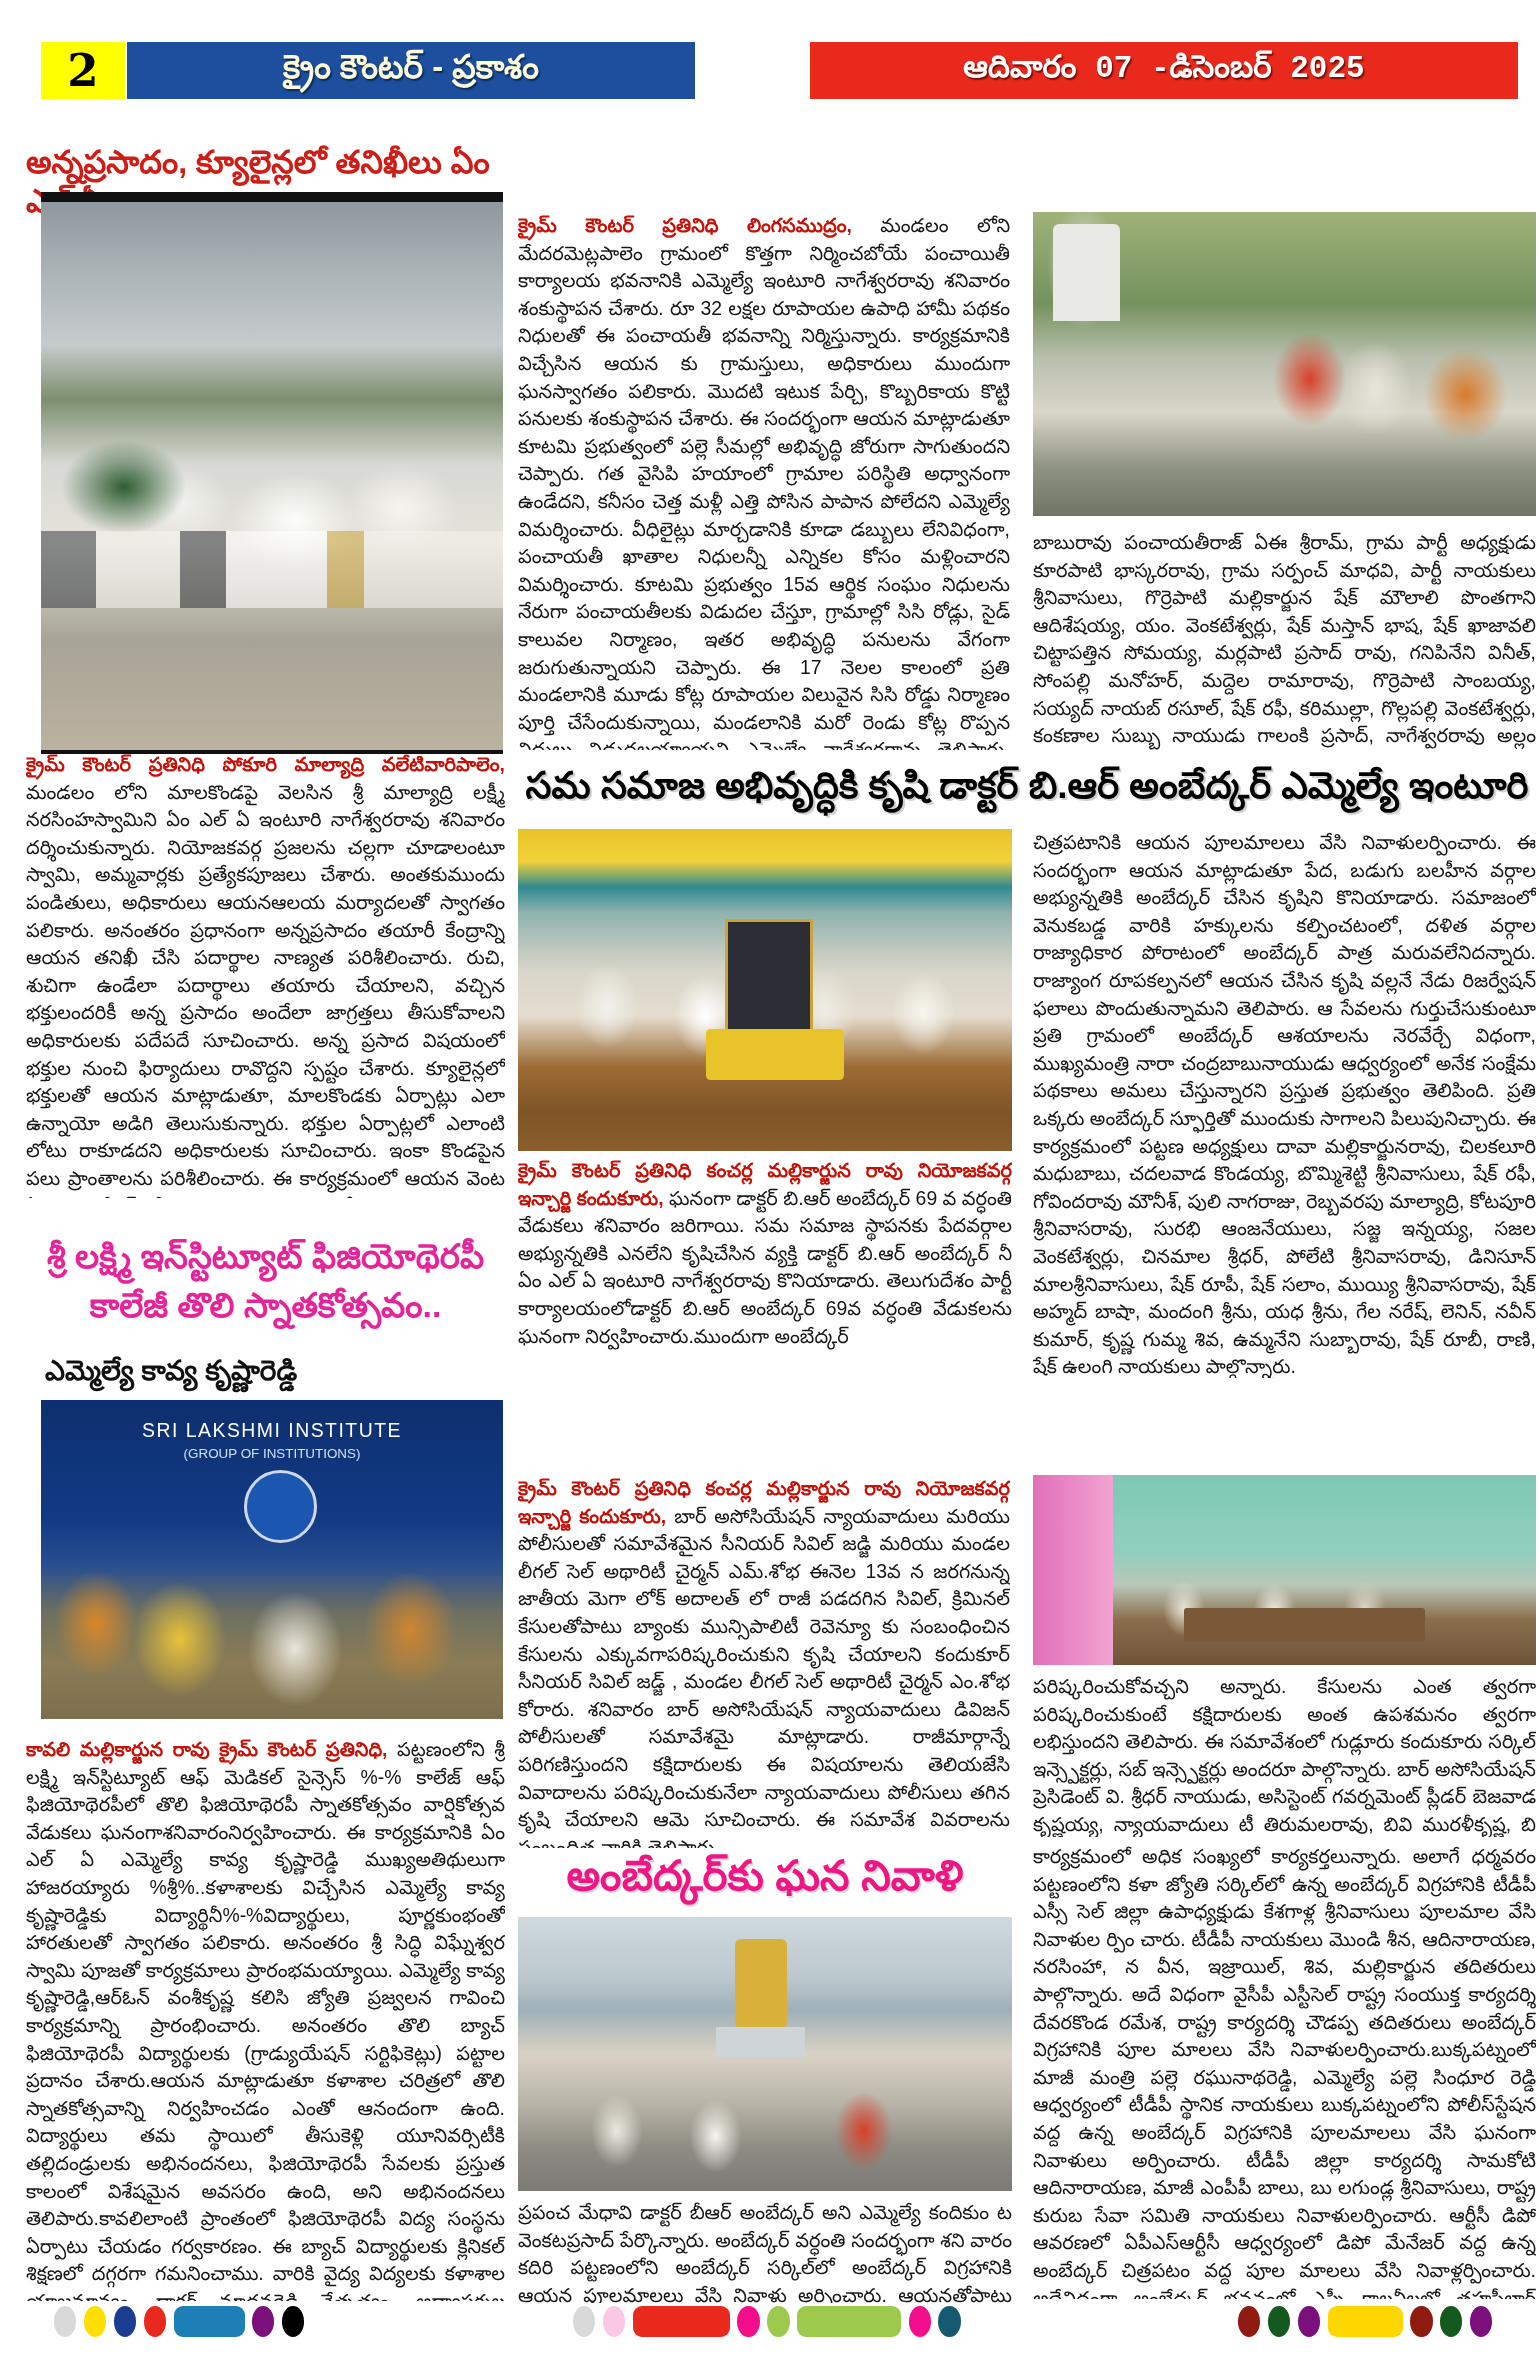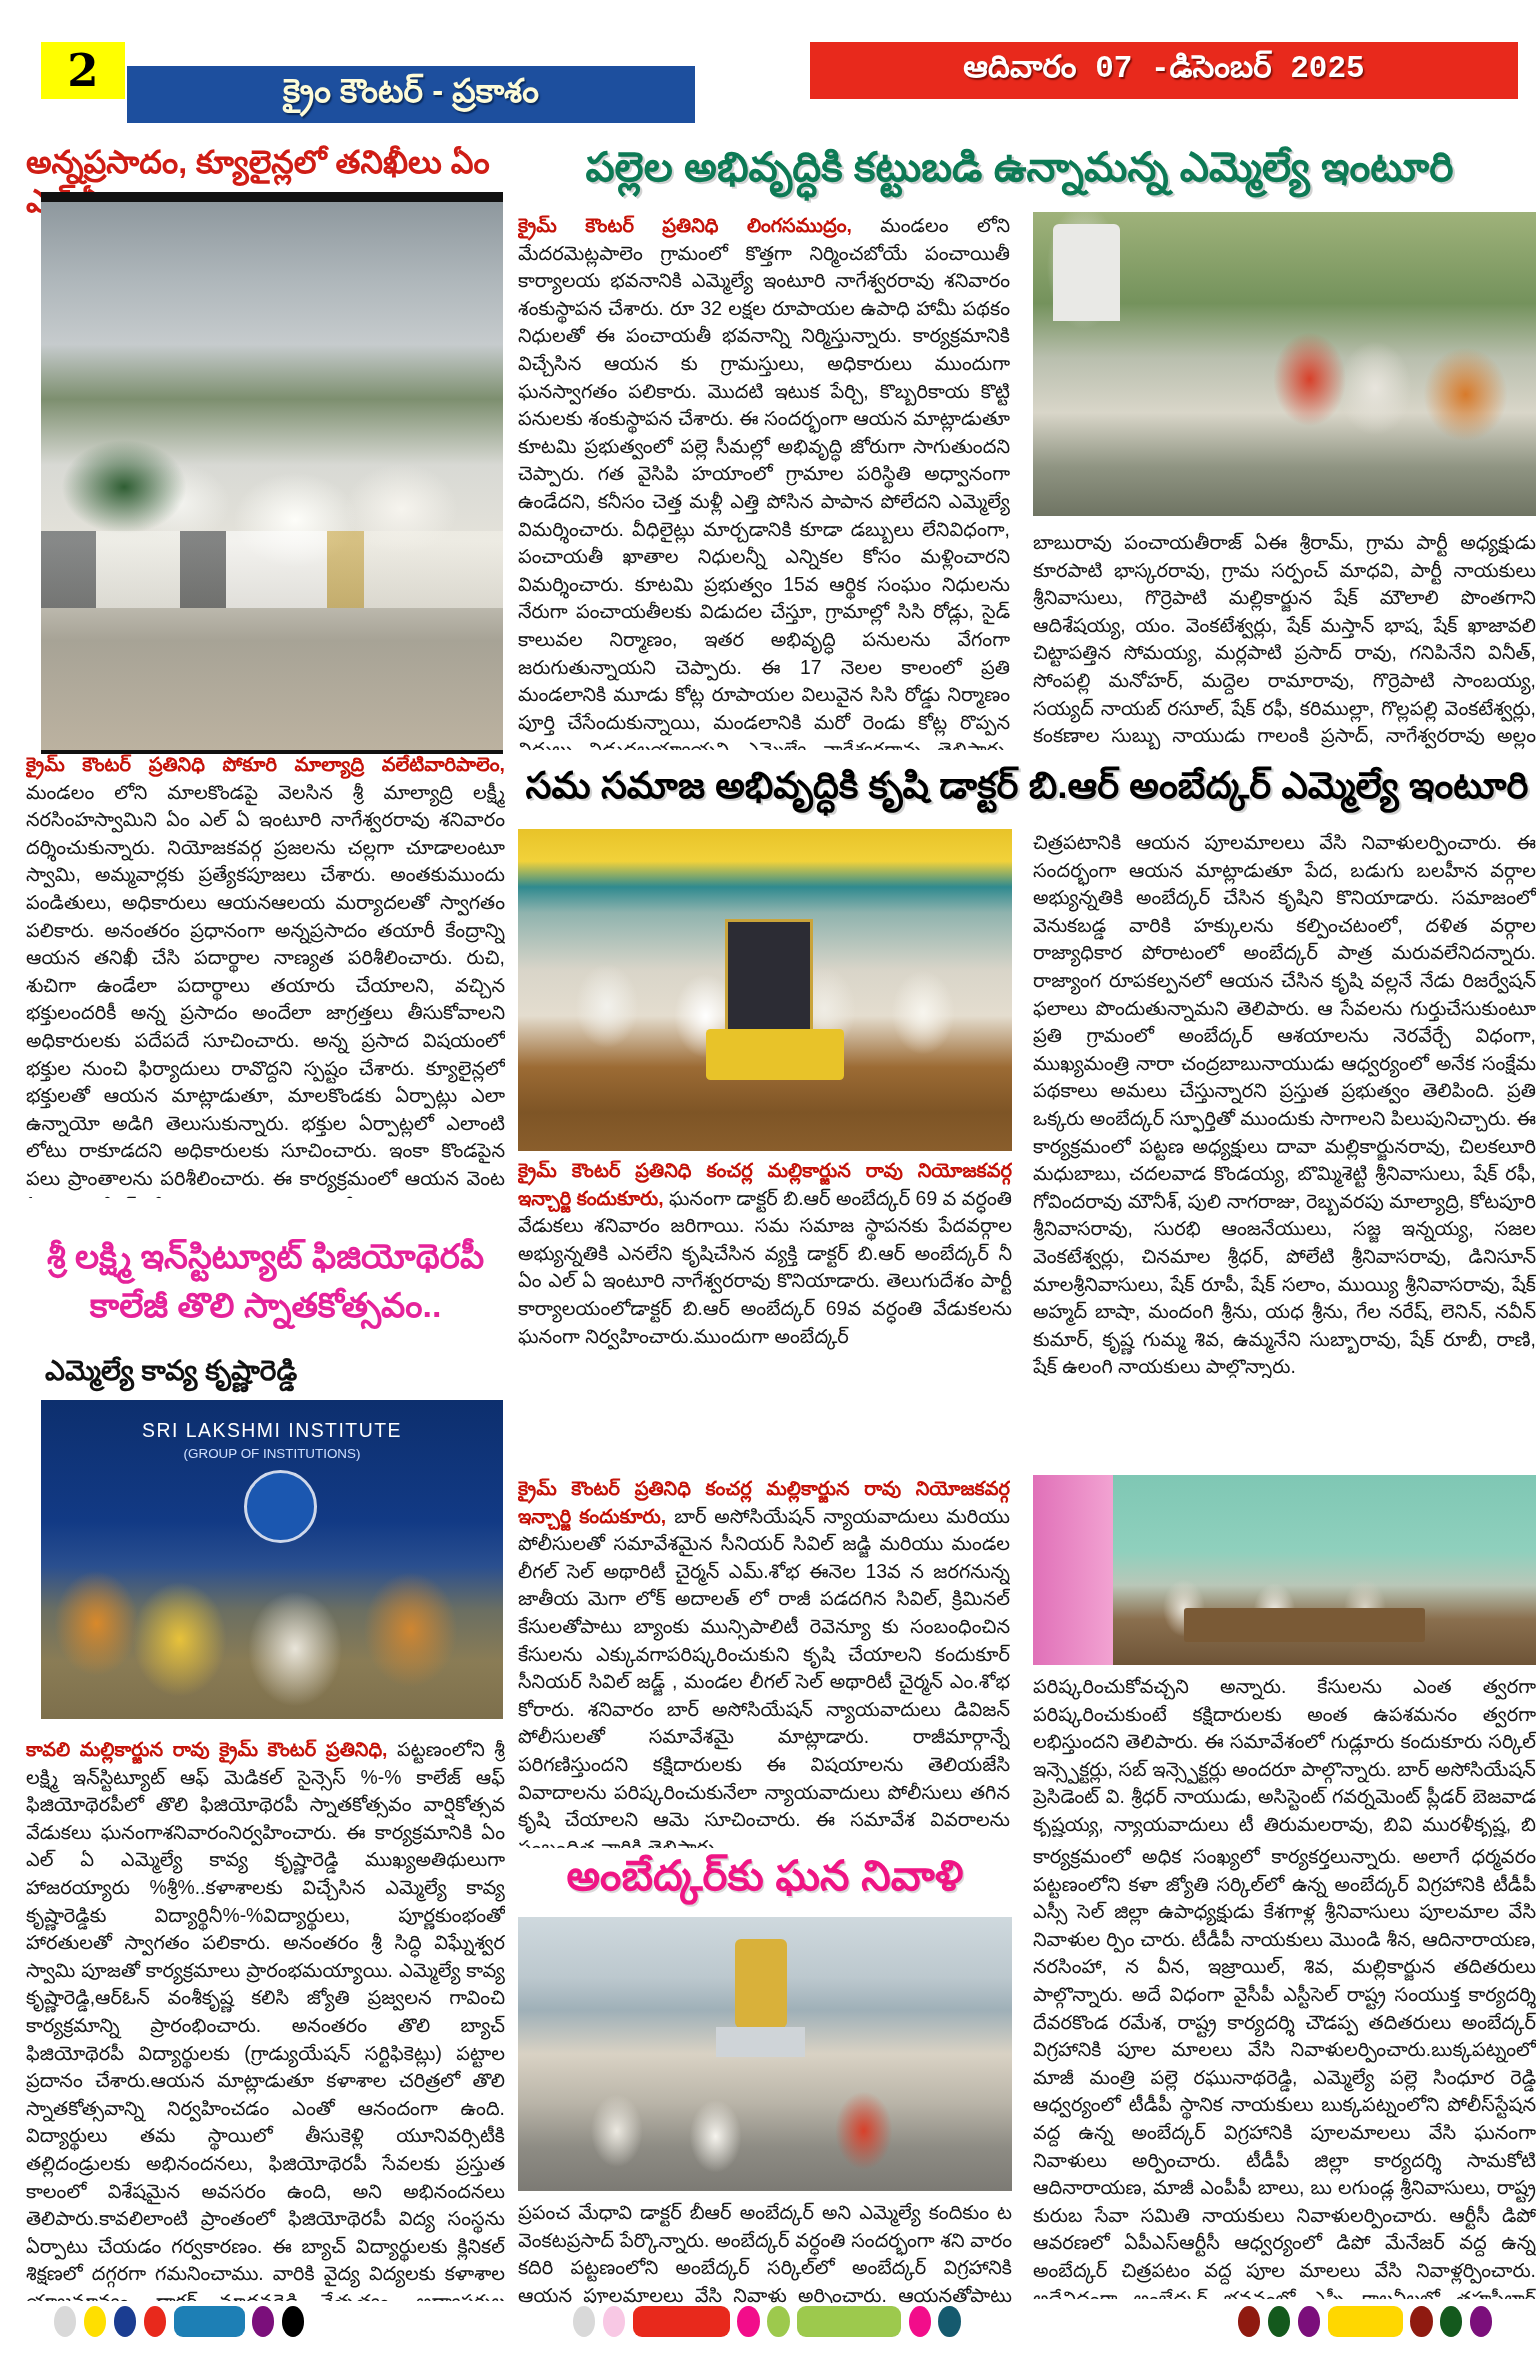--- a/index.html
+++ b/index.html
@@ -33,21 +33,21 @@
   .dots-row{position:absolute;display:flex;align-items:center;gap:7.5px;height:31px;}
   .dot{display:inline-block;height:31px;border-radius:50%;}
   .pill{border-radius:9px;}
 </style>
 </head>
 <body>
 
 <div class="page">
 
   <div class="abs pageno" style="left:41px;top:42px;width:84px;height:57px;">2</div>
-  <div class="abs masthead" style="left:127px;top:42px;width:568px;height:57px;margin-top:24px;">క్రైం కౌంటర్ - ప్రకాశం</div>
+  <div class="abs masthead" style="left:127px;top:42px;width:568px;height:57px;">క్రైం కౌంటర్ - ప్రకాశం</div>
   <div class="abs datebar" style="left:810px;top:42px;width:708px;height:57px;font-family:Liberation Mono, monospace;">ఆదివారం  07 -డిసెంబర్ 2025</div>
 
   <div class="abs hl hl-red" style="left:26px;top:143px;width:479px;height:43px;">అన్నప్రసాదం, క్యూలైన్లలో తనిఖీలు ఏం ఎల్ ఏ</div>
 
   <div class="photo" style="left:41px;top:192px;width:462px;height:548px;border-top:10.4px solid #111;border-bottom:4.5px solid #111;
        background:
          radial-gradient(89px 67px at 18% 52%, #2f5e33 0%, rgba(47,94,51,0) 70%),
          radial-gradient(67px 52px at 30% 55%, #f3f3ef 0%, rgba(243,243,239,0) 75%),
          radial-gradient(82px 63px at 55% 58%, #fdfdf9 0%, rgba(253,253,249,0) 75%),
          radial-gradient(75px 60px at 78% 56%, #f6f4ee 0%, rgba(246,244,238,0) 75%),
@@ -76,21 +76,20 @@
     <div class="ph-caption-text" style="top:19.4px;font-size:19.4px;letter-spacing:1.5px;">SRI LAKSHMI INSTITUTE</div>
     <div class="ph-caption-text" style="top:46px;font-size:13.4px;color:#cfe0ff;">(GROUP OF INSTITUTIONS)</div>
     <div style="position:absolute;left:44%;top:22%;width:67px;height:67px;border-radius:50%;background:#1b57b0;border:3px solid #cfd8ea;"></div>
   </div>
 
   <div class="abs body-text" style="left:26px;top:1736px;width:479px;height:565px;">
     <span class="dateline">కావలి మల్లికార్జున రావు క్రైమ్ కౌంటర్ ప్రతినిధి,</span>
     <span>పట్టణంలోని శ్రీ లక్ష్మి ఇన్‌స్టిట్యూట్ ఆఫ్ మెడికల్ సైన్సెస్ %-% కాలేజ్ ఆఫ్ ఫిజియోథెరపీలో తొలి ఫిజియోథెరపీ స్నాతకోత్సవం వార్షికోత్సవ వేడుకలు ఘనంగాశనివారంనిర్వహించారు. ఈ కార్యక్రమానికి ఏం ఎల్ ఏ ఎమ్మెల్యే కావ్య కృష్ణారెడ్డి ముఖ్యఅతిథులుగా హాజరయ్యారు %శ్రీ%..కళాశాలకు విచ్చేసిన ఎమ్మెల్యే కావ్య కృష్ణారెడ్డికు విద్యార్థినీ%-%విద్యార్థులు, పూర్ణకుంభంతో హారతులతో స్వాగతం పలికారు. అనంతరం శ్రీ సిద్ధి విఘ్నేశ్వర స్వామి పూజతో కార్యక్రమాలు ప్రారంభమయ్యాయి. ఎమ్మెల్యే కావ్య కృష్ణారెడ్డి,ఆర్ఓన్ వంశీకృష్ణ కలిసి జ్యోతి ప్రజ్వలన గావించి కార్యక్రమాన్ని ప్రారంభించారు. అనంతరం తొలి బ్యాచ్ ఫిజియోథెరపీ విద్యార్థులకు (గ్రాడ్యుయేషన్ సర్టిఫికెట్లు) పట్టాల ప్రదానం చేశారు.ఆయన మాట్లాడుతూ కళాశాల చరిత్రలో తొలి స్నాతకోత్సవాన్ని నిర్వహించడం ఎంతో ఆనందంగా ఉంది. విద్యార్థులు తమ స్థాయిలో తీసుకెళ్లి యూనివర్సిటీకి తల్లిదండ్రులకు అభినందనలు, ఫిజియోథెరపీ సేవలకు ప్రస్తుత కాలంలో విశేషమైన అవసరం ఉంది, అని అభినందనలు తెలిపారు.కావలిలాంటి ప్రాంతంలో ఫిజియోథెరపీ విద్య సంస్థను ఏర్పాటు చేయడం గర్వకారణం. ఈ బ్యాచ్ విద్యార్థులకు క్లినికల్ శిక్షణలో దగ్గరగా గమనించాము. వారికి వైద్య విద్యలకు కళాశాల యాజమాన్యం, డాక్టర్ మాధవరెడ్డి నేతృత్వం, అధ్యాపకుల అంకితభావానికి నిర్వచనం, అని అన్నారు. 2001లో ఈ కావలిలో ఫిజియోథెరపీ చైర్మన్, వైద్య విద్యకు కృషి చేస్తున్న కళాశాల చరిత్రలో తొలి ఎంతో ప్రత్యేకం, అని అన్నారు.ఈ కార్యక్రమంలో కళాశాల అధ్యాపకులు, విద్యార్థులు, తల్లిదండ్రులు, స్థానిక నాయకులు పెద్ద సంఖ్యలో పాల్గొన్నారు.</span>
   </div>
 
-  <div class="abs hl hl-green" style="left:518px;top:142px;width:1003px;height:54px;">పల్లెల అభివృద్ధికి కట్టుబడి ఉన్నామన్న ఎమ్మెల్యే ఇంటూరి</div>
 
   <div class="abs body-text" style="left:518px;top:212px;width:492px;height:538px;">
     <span class="dateline">క్రైమ్ కౌంటర్ ప్రతినిధి లింగసముద్రం,</span>
     <span> మండలం లోని మేదరమెట్లపాలెం గ్రామంలో కొత్తగా నిర్మించబోయే పంచాయితీ కార్యాలయ భవనానికి ఎమ్మెల్యే ఇంటూరి నాగేశ్వరరావు శనివారం శంకుస్థాపన చేశారు. రూ 32 లక్షల రూపాయల ఉపాధి హామీ పథకం నిధులతో ఈ పంచాయతీ భవనాన్ని నిర్మిస్తున్నారు. కార్యక్రమానికి విచ్చేసిన ఆయన కు గ్రామస్తులు, అధికారులు ముందుగా ఘనస్వాగతం పలికారు. మొదటి ఇటుక పేర్చి, కొబ్బరికాయ కొట్టి పనులకు శంకుస్థాపన చేశారు. ఈ సందర్భంగా ఆయన మాట్లాడుతూ కూటమి ప్రభుత్వంలో పల్లె సీమల్లో అభివృద్ధి జోరుగా సాగుతుందని చెప్పారు. గత వైసిపి హయాంలో గ్రామాల పరిస్థితి అధ్వానంగా ఉండేదని, కనీసం చెత్త మళ్లీ ఎత్తి పోసిన పాపాన పోలేదని ఎమ్మెల్యే విమర్శించారు. వీధిలైట్లు మార్చడానికి కూడా డబ్బులు లేనివిధంగా, పంచాయతీ ఖాతాల నిధులన్నీ ఎన్నికల కోసం మళ్లించారని విమర్శించారు. కూటమి ప్రభుత్వం 15వ ఆర్థిక సంఘం నిధులను నేరుగా పంచాయతీలకు విడుదల చేస్తూ, గ్రామాల్లో సిసి రోడ్లు, సైడ్ కాలువల నిర్మాణం, ఇతర అభివృద్ధి పనులను వేగంగా జరుగుతున్నాయని చెప్పారు. ఈ 17 నెలల కాలంలో ప్రతి మండలానికి మూడు కోట్ల రూపాయల విలువైన సిసి రోడ్డు నిర్మాణం పూర్తి చేసేందుకున్నాయి, మండలానికి మరో రెండు కోట్ల రొప్పన నిధులు విడుదలయ్యాయని ఎమ్మెల్యే నాగేశ్వరరావు తెలిపారు. పంచాయతీలకు వస్తున్న నిధులలో, ప్రతి పైసా ప్రజలకు ఉపయోగపడేలా ఖర్చు చేయాలని అధికారులకు ఆయన ఆదేశించారు. ఈ కార్యక్రమంలో ఎంపీడీఓ కట్ట శ్రీనివాస్ పంచాయతీ రా డి ఈ చంద్రమౌళి, ఎన్ఆర్ఈజిఎస్ ఏపిఓ ఏపిడి</span>
   </div>
 
   <div class="photo" style="left:1033px;top:212px;width:503px;height:304px;
        background:
          radial-gradient(52px 89px at 10% 18%, #e8e8e4 0%, rgba(232,232,228,0) 70%),
          radial-gradient(52px 67px at 55% 55%, #d8402a 0%, rgba(216,64,42,0) 70%),

